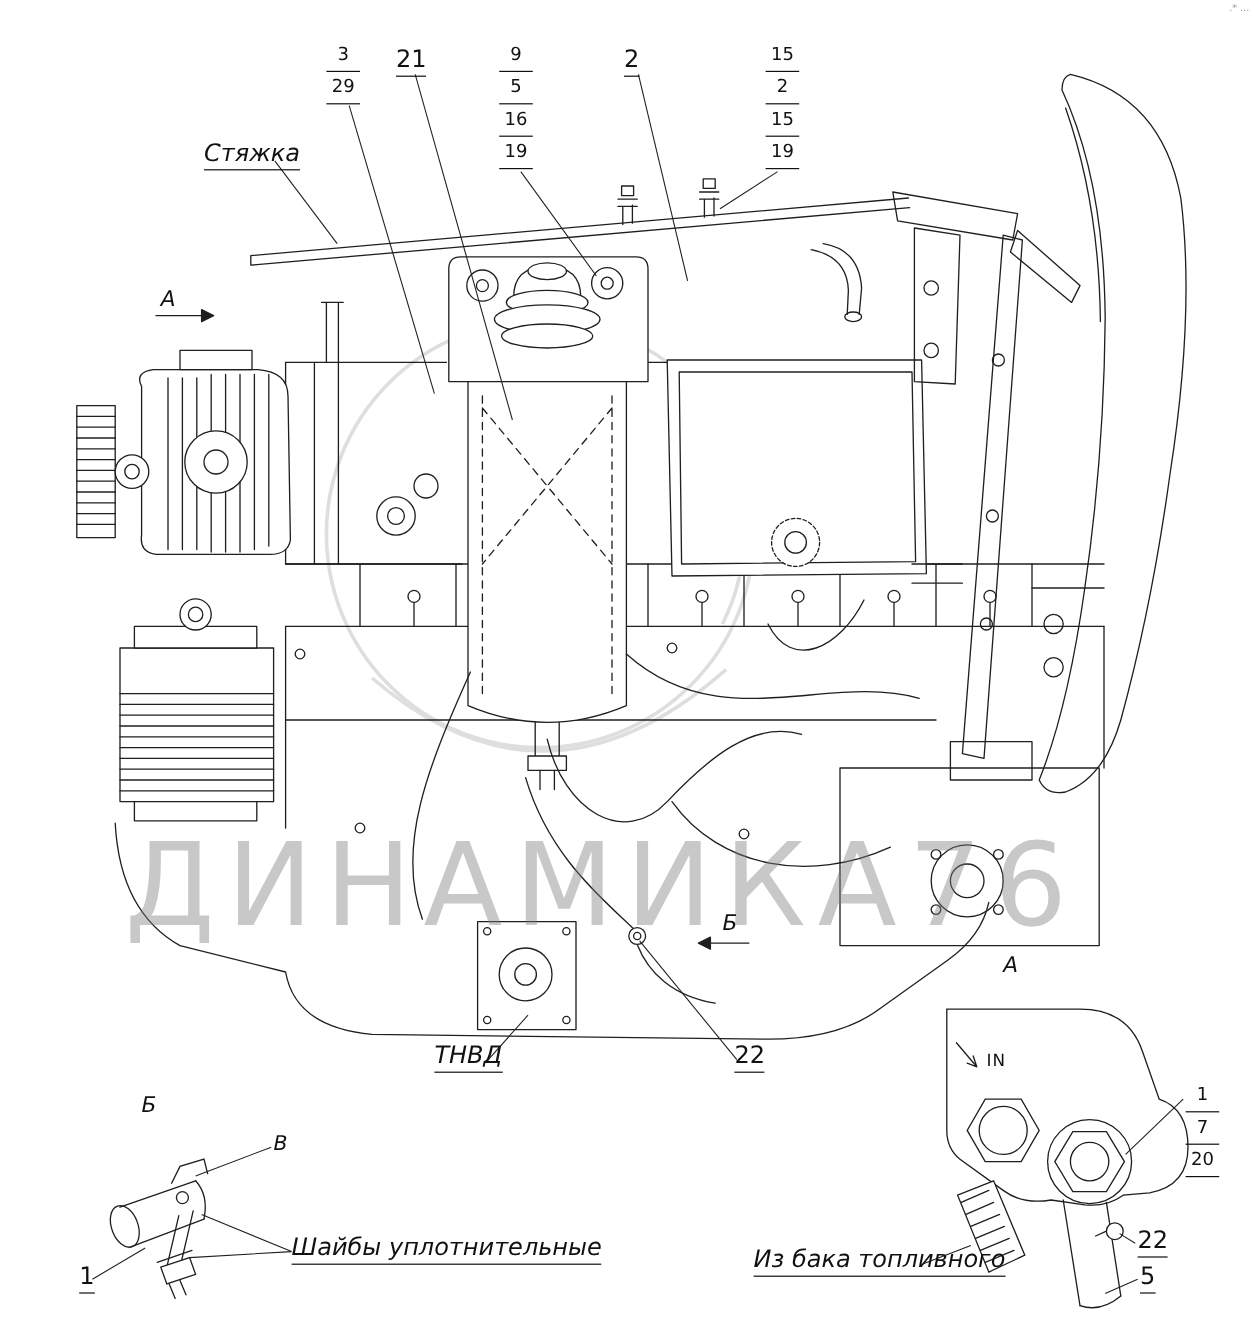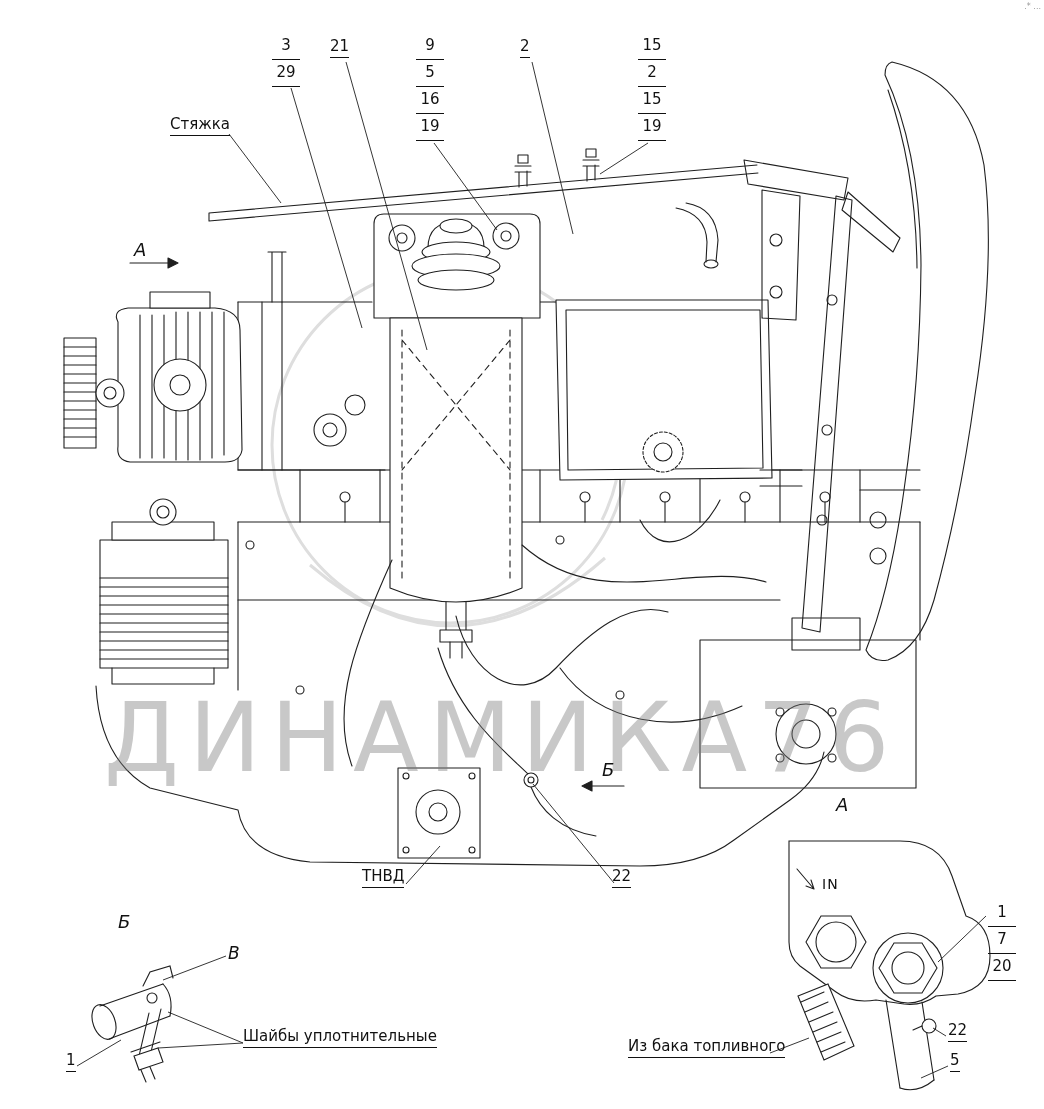--- a/index.html
+++ b/index.html
@@ -2,22 +2,22 @@
 <html><head>
 <meta charset="utf-8">
 <style>
   html,body{margin:0;padding:0;background:#fff}
   .canvas{position:relative;width:1044px;height:1109px;background:#fff;overflow:hidden;
           font-family:"DejaVu Sans",sans-serif;color:#111}
   svg.art{position:absolute;left:0;top:0;z-index:1}
   .watermark{position:absolute;left:104px;top:686px;z-index:2;font-size:96px;line-height:1.1;
              letter-spacing:10px;white-space:nowrap;color:rgba(125,125,125,.42);user-select:none}
   .corner-note{position:absolute;right:3px;top:2px;z-index:3;font-size:8px;color:#999}
-  .lbl{position:absolute;z-index:3;font-size:15px;line-height:1.15;white-space:nowrap}
-  .it{}
+  .lbl{position:absolute;z-index:3;font-size:20px;line-height:1.15;white-space:nowrap}
+  .it{font-style:italic}
   .u{border-bottom:1.2px solid #111;padding-bottom:2px}
   .viewletter{font-size:18px;font-style:italic}
   .in-lbl{font-size:14px;letter-spacing:1px}
   .stack{position:absolute;z-index:3;display:flex;flex-direction:column;align-items:stretch}
   .stack .cell{height:27px;box-sizing:border-box;text-align:center;font-size:15px;
                line-height:24px;min-width:28px;padding:0 3px;border-bottom:1.2px solid #111}
 </style>
 </head>
 <body>
 

